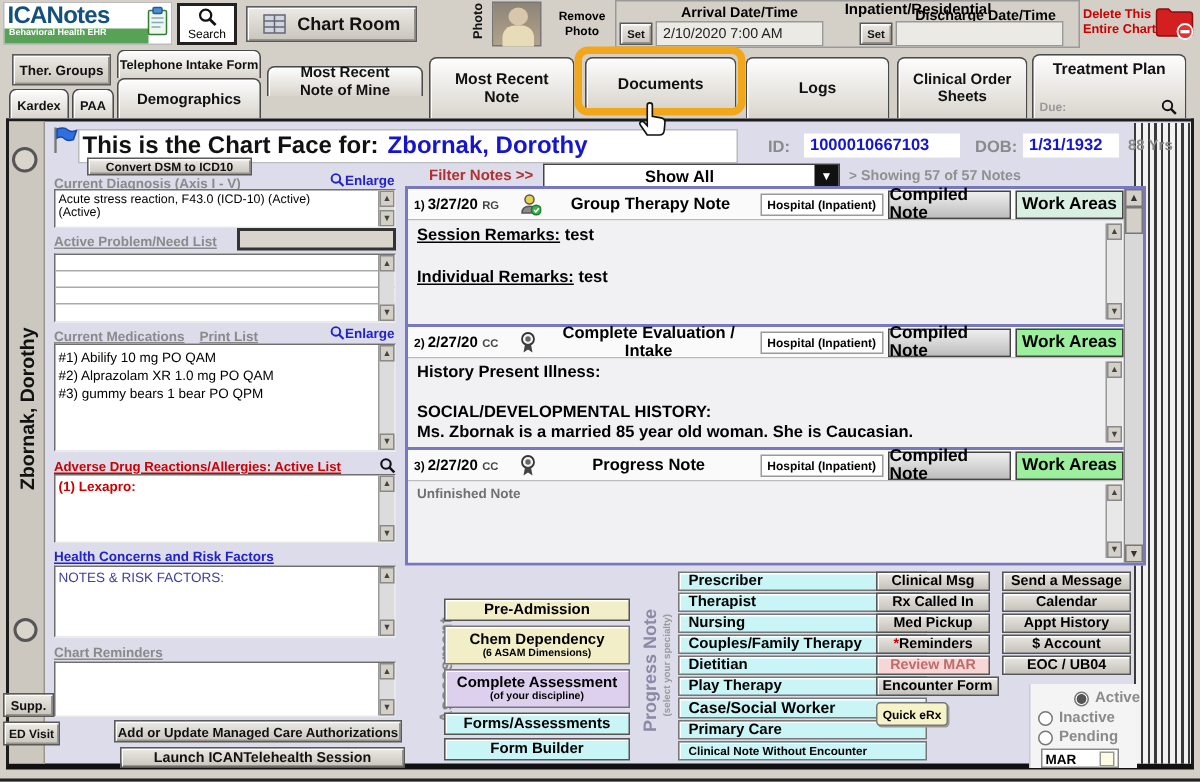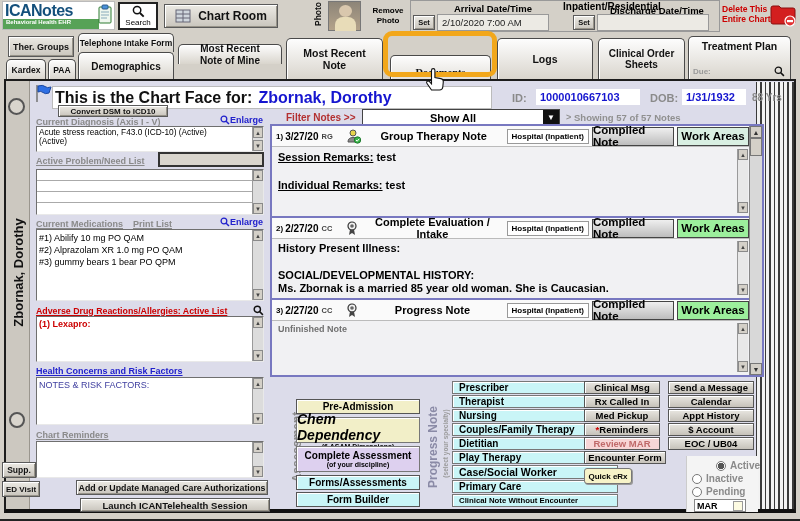--- a/index.html
+++ b/index.html
@@ -100,21 +100,21 @@
       </svg>
   </span>
 
   <div class="abs btn" style="left:8px;top:36px;width:66px;height:21px;font-size:9px;">Ther. Groups</div>
   <div class="abs tab" style="left:78px;top:33px;width:96px;height:19px;font-size:8.5px;">Telephone Intake Form</div>
   <div class="abs tab" style="left:6px;top:59px;width:40px;height:20px;font-size:8.5px;">Kardex</div>
   <div class="abs tab" style="left:48px;top:59px;width:28px;height:20px;font-size:8.5px;">PAA</div>
   <div class="abs tab" style="left:78px;top:52px;width:96px;height:27px;font-size:10px;">Demographics</div>
   <div class="abs tab" style="left:178px;top:44px;width:104px;height:20px;font-size:10px;line-height:1.15;padding:0 10px;">Most Recent Note of Mine</div>
   <div class="abs tab" style="left:286px;top:38px;width:97px;height:41px;font-size:10.5px;line-height:1.15;padding:0 14px;">Most Recent Note</div>
-  <div class="abs tab" style="left:390px;top:55px;width:101px;height:34px;font-size:10.5px;font-family:Liberation Serif, serif;">Documents</div>
+  <div class="abs tab" style="left:390px;top:38px;width:101px;height:34px;font-size:10.5px;">Documents</div>
   <div class="abs tab" style="left:497px;top:38px;width:96px;height:41px;font-size:10.5px;">Logs</div>
   <div class="abs tab" style="left:598px;top:38px;width:87px;height:41px;font-size:10px;line-height:1.15;padding:0 6px;">Clinical Order Sheets</div>
   <div class="abs tab" style="left:688px;top:36px;width:103px;height:43px;font-size:10.5px;align-items:flex-start;padding-top:3px;">
     <span>Treatment Plan</span>
     <span class="abs" style="left:4px;bottom:3px;font-size:8px;color:#999;font-weight:bold;">Due:</span>
     <span class="abs" style="right:5px;bottom:2px;">
         <svg width="11" height="11" viewBox="0 0 14 14">
           <circle cx="5.5" cy="5.5" r="4" fill="none" stroke="#111" stroke-width="1.6"></circle>
           <line x1="8.6" y1="8.6" x2="12.6" y2="12.6" stroke="#111" stroke-width="2"></line>
         </svg>
@@ -361,21 +361,21 @@
         <span class="sa">▲</span>
         <span class="tr"></span>
         <span class="sa">▼</span>
       </div>
   </div>
 
   <div class="abs vert" style="left:242px;top:440px;width:110px;font-size:12px;font-weight:bold;color:#8a8a8a;text-align:center;">Assessment</div>
 
   <div class="abs graybtn" style="left:296px;top:399px;width:124px;height:15px;background:#f2efc8;font-size:10px;justify-content:center;">Pre-Admission</div>
   <div class="abs" style="left:296px;top:417px;width:124px;height:26px;background:#f2efc8;border:1px solid #777;box-shadow:inset 1px 1px 0 #fff;display:flex;flex-direction:column;align-items:center;justify-content:center;">
-    <span style="font-size:14px;font-weight:bold;font-style:italic;">Chem Dependency</span>
+    <span style="font-size:10px;font-weight:bold;">Chem Dependency</span>
     <span style="font-size:7px;font-weight:bold;">(6 ASAM Dimensions)</span>
   </div>
   <div class="abs" style="left:296px;top:446px;width:124px;height:26px;background:#ddd0ef;border:1px solid #777;box-shadow:inset 1px 1px 0 #fff;display:flex;flex-direction:column;align-items:center;justify-content:center;">
     <span style="font-size:10px;font-weight:bold;">Complete Assessment</span>
     <span style="font-size:7px;font-weight:bold;">(of your discipline)</span>
   </div>
   <div class="abs graybtn" style="left:296px;top:475px;width:124px;height:15px;background:#c9f5f7;font-size:10px;justify-content:center;">Forms/Assessments</div>
   <div class="abs graybtn" style="left:296px;top:492px;width:124px;height:15px;background:#c9f5f7;font-size:10px;justify-content:center;">Form Builder</div>
 
   <div class="abs vert" style="left:378px;top:440px;width:110px;font-size:12px;font-weight:bold;color:#8a8aa6;text-align:center;">Progress Note</div>

